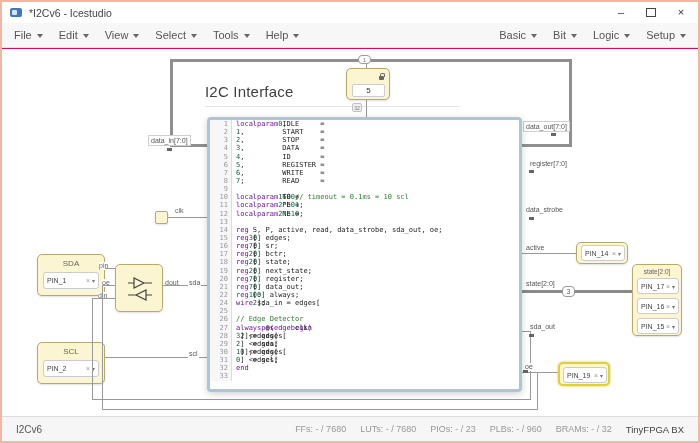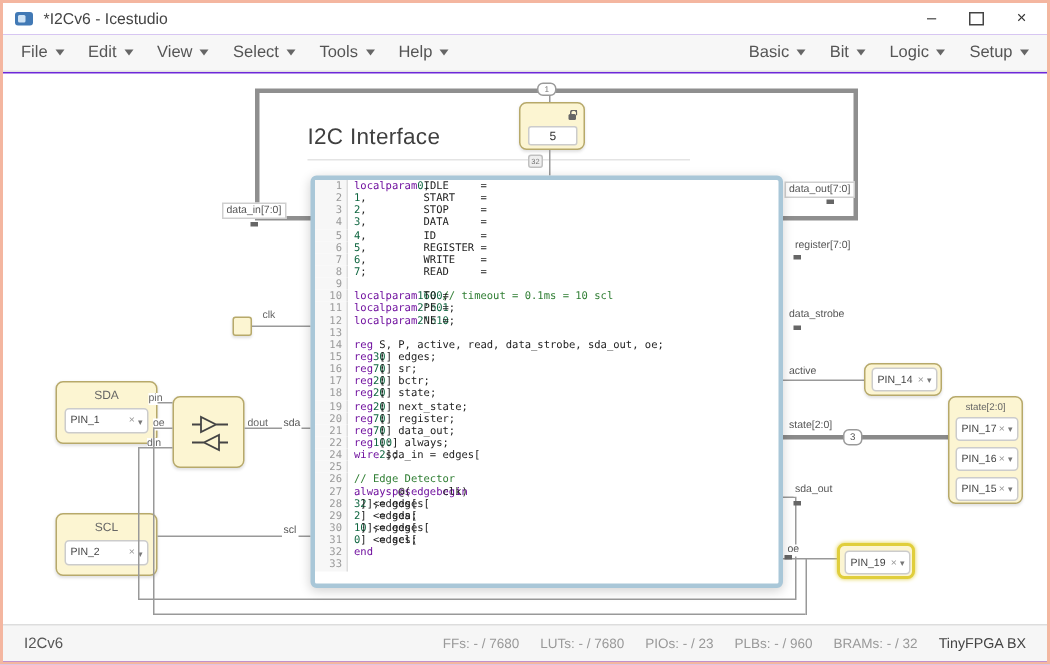--- a/index.html
+++ b/index.html
@@ -1,16 +1,16 @@
 <!DOCTYPE html>
 <html style="--block_yellow: #fcf5d2; --block_border: #b7a96a; --editor_border: #a9c7d8; --wire: #999999; --keyword: #6f0f9e; --number: #0f6640; --comment: #2e7d32; --highlight_border: #e0ce3c;"><head>
 <meta charset="utf-8">
 <style>
   html,body{margin:0;padding:0;background:#fff;font-family:"Liberation Sans",sans-serif;}
-  .page{position:relative;width:700px;height:443px;box-sizing:border-box;border:2px solid #f4b6a0;background:#6d28d9;overflow:hidden;}
+  .page{position:relative;width:700px;height:443px;box-sizing:border-box;border:2px solid #f4b6a0;background:#be185d;overflow:hidden;}
   
   .titlebar{position:absolute;top:0;left:0;right:0;height:21px;background:#fff;display:flex;align-items:center;}
   .app-icon{width:12px;height:9px;background:#4179b5;border-radius:2px;margin:0 7px 0 8px;position:relative;}
   .app-icon::after{content:"";position:absolute;left:2px;top:2px;width:5px;height:5px;background:#cfe3f5;border-radius:1px;}
   .wtitle{font-size:10.5px;color:#444;}
   .winbtns{position:absolute;right:2px;top:0;height:21px;display:flex;}
   .winbtn{width:30px;text-align:center;font-size:11px;color:#333;line-height:20px;}
   .maxglyph{display:inline-block;width:8px;height:7px;border:1px solid #444;margin-top:6px;}
   
   .menubar{position:absolute;top:21px;left:0;right:0;height:25px;background:#f7f7f7;border-bottom:1px solid #e3e3e3;display:flex;align-items:center;justify-content:space-between;padding:0 12px;box-sizing:border-box;}

